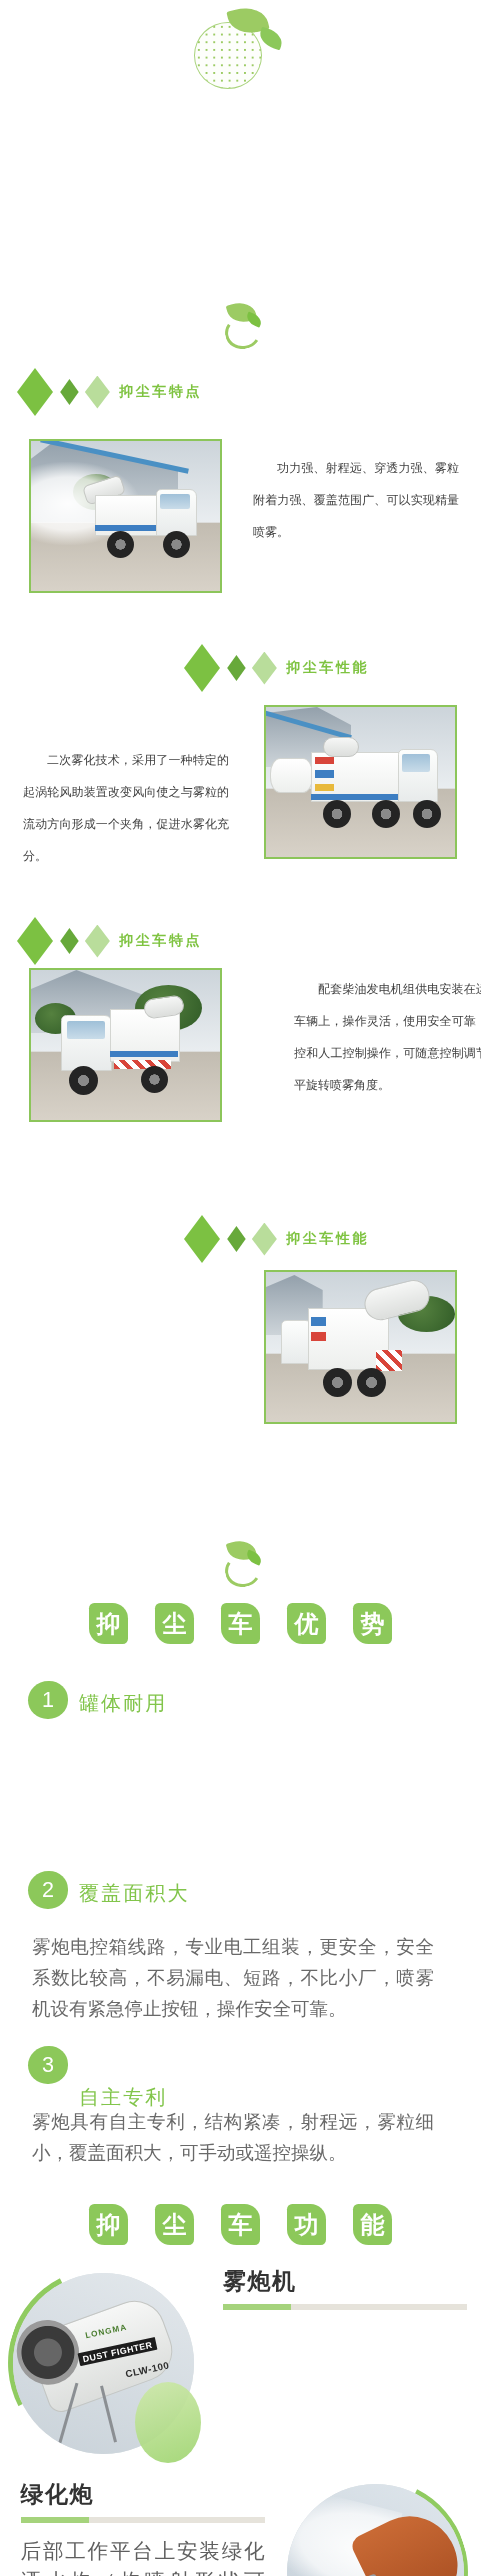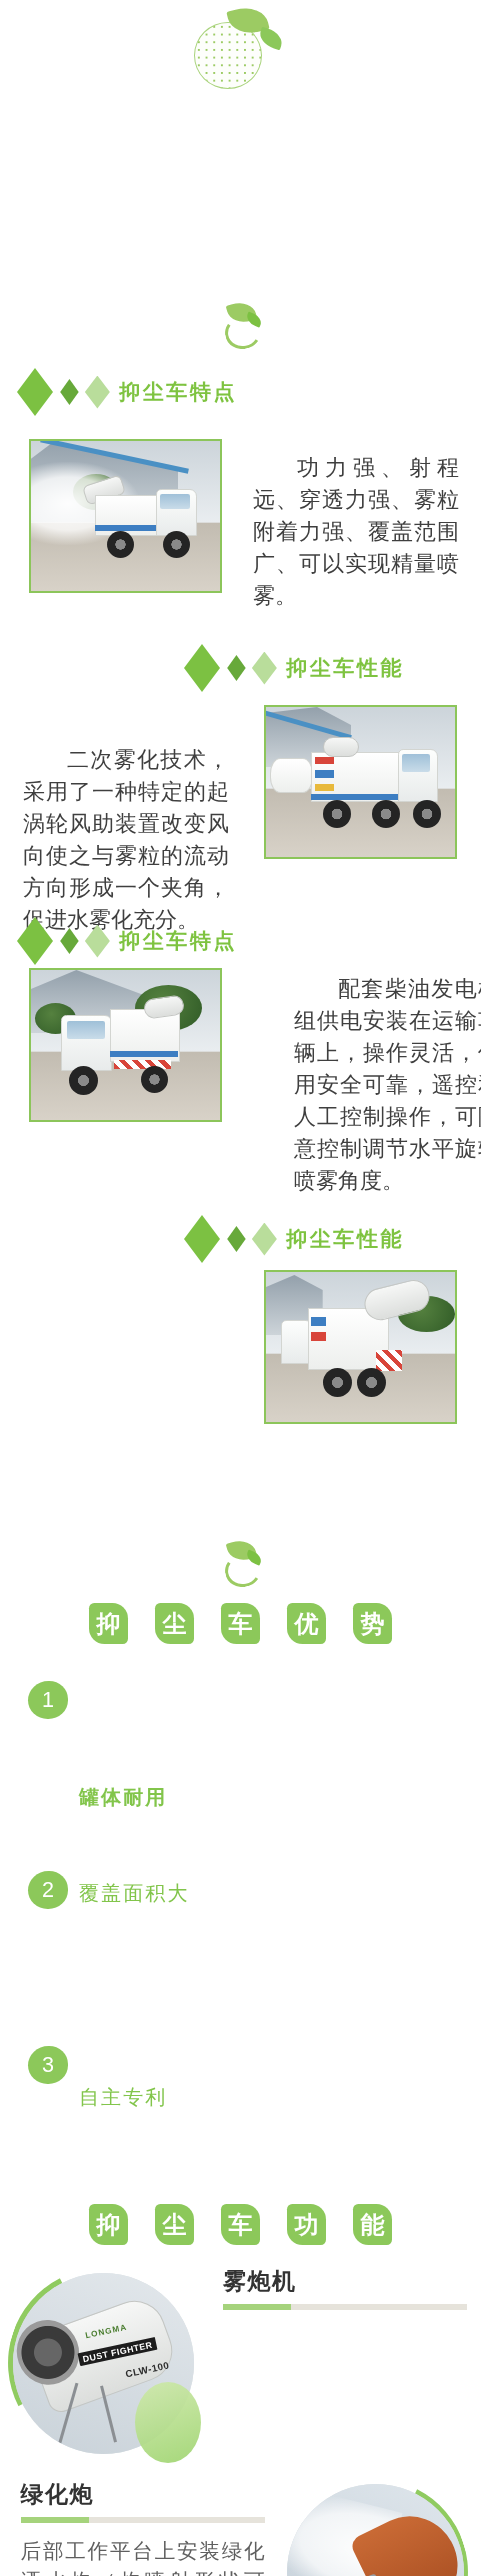--- a/index.html
+++ b/index.html
@@ -27,25 +27,25 @@
   .seal-leaf2{width:15.5px;height:11.3px;left:32px;top:15.5px;transform:rotate(22deg);background:#7CC142;}
   .seal-cup{position:absolute;left:11.3px;top:17.5px;width:30px;height:27px;border:3.1px solid transparent;
     border-bottom-color:#9CCB63;border-left-color:#9CCB63;border-radius:50%;transform:rotate(-12deg);}
 
   
   .sec-header{position:absolute;display:flex;align-items:center;height:58px;}
   .dmd{clip-path:polygon(50% 0,100% 50%,50% 100%,0 50%);}
   .d-big{width:36px;height:48px;background:#7CC142;}
   .d-mid{width:18.5px;height:26px;background:#67A93A;margin-left:7.2px;}
   .d-light{width:25px;height:33px;background:#B9DD9B;margin-left:6.2px;}
-  .sec-header .ht{margin-left:9.3px;font-size:21px;font-weight:bold;color:#7EC340;letter-spacing:2.6px;}
+  .sec-header .ht{margin-left:9.3px;font-size:14px;font-weight:bold;color:#7EC340;letter-spacing:2.6px;}
 
   
   .photo-frame{position:absolute;width:189px;height:150px;border:2.6px solid #8CC55A;overflow:hidden;background:#dfe3e6;}
-  .col-text{position:absolute;width:206px;font-size:22px;line-height:32px;color:#3F3F3F;text-align:justify;}
+  .col-text{position:absolute;width:206px;font-size:12px;line-height:32px;color:#3F3F3F;text-align:justify;}
   .indent{text-indent:2em;}
 
   
   .scene{position:absolute;inset:0;overflow:hidden;}
   .sky{position:absolute;inset:0;background:linear-gradient(180deg,#ccd4da 0%,#e9edf0 54%,#c2bcb1 55%,#d8d2c8 100%);}
   .bldg{position:absolute;background:linear-gradient(180deg,#93a0ab,#cdd4d9);}
   .roofline{position:absolute;height:5.2px;background:#4a90c4;}
   .tree{position:absolute;border-radius:50%;background:radial-gradient(circle at 40% 35%,#55813f,#2f5a26);}
   .mist{position:absolute;background:radial-gradient(ellipse,rgba(255,255,255,.97) 0%,rgba(255,255,255,.78) 45%,rgba(255,255,255,0) 72%);}
   .tbox{position:absolute;background:linear-gradient(180deg,#ffffff,#edefed);border:0.5px solid #d3d5d1;}
@@ -229,31 +229,33 @@
         <span>优</span>
       </div>
     <div class="leaf-badge">
         <span>势</span>
       </div>
   </div>
 
   <div class="num-ball" style="top:1681px;">
       <span>1</span>
     </div>
-  <div class="adv-title" style="top:1784px;font-weight:bold;">罐体耐用</div>
+  <div class="adv-title" style="top:1690px;">罐体耐用</div>
 
   <div class="num-ball" style="top:1871px;">
       <span>2</span>
     </div>
   <div class="adv-title" style="top:1880px;">覆盖面积大</div>
+  <div class="adv-text" style="top:1931px;">雾炮电控箱线路，专业电工组装，更安全，安全系数比较高，不易漏电、短路，不比小厂，喷雾机设有紧急停止按钮，操作安全可靠。</div>
 
   <div class="num-ball" style="top:2046px;">
       <span>3</span>
     </div>
   <div class="adv-title" style="top:2056px;margin-top:28px;">自主专利</div>
+  <div class="adv-text" style="top:2106px;">雾炮具有自主专利，结构紧凑，射程远，雾粒细小，覆盖面积大，可手动或遥控操纵。</div>
 
   <div class="badge-row" style="top:2204px;">
     <div class="leaf-badge">
         <span>抑</span>
       </div>
     <div class="leaf-badge">
         <span>尘</span>
       </div>
     <div class="leaf-badge">
         <span>车</span>

